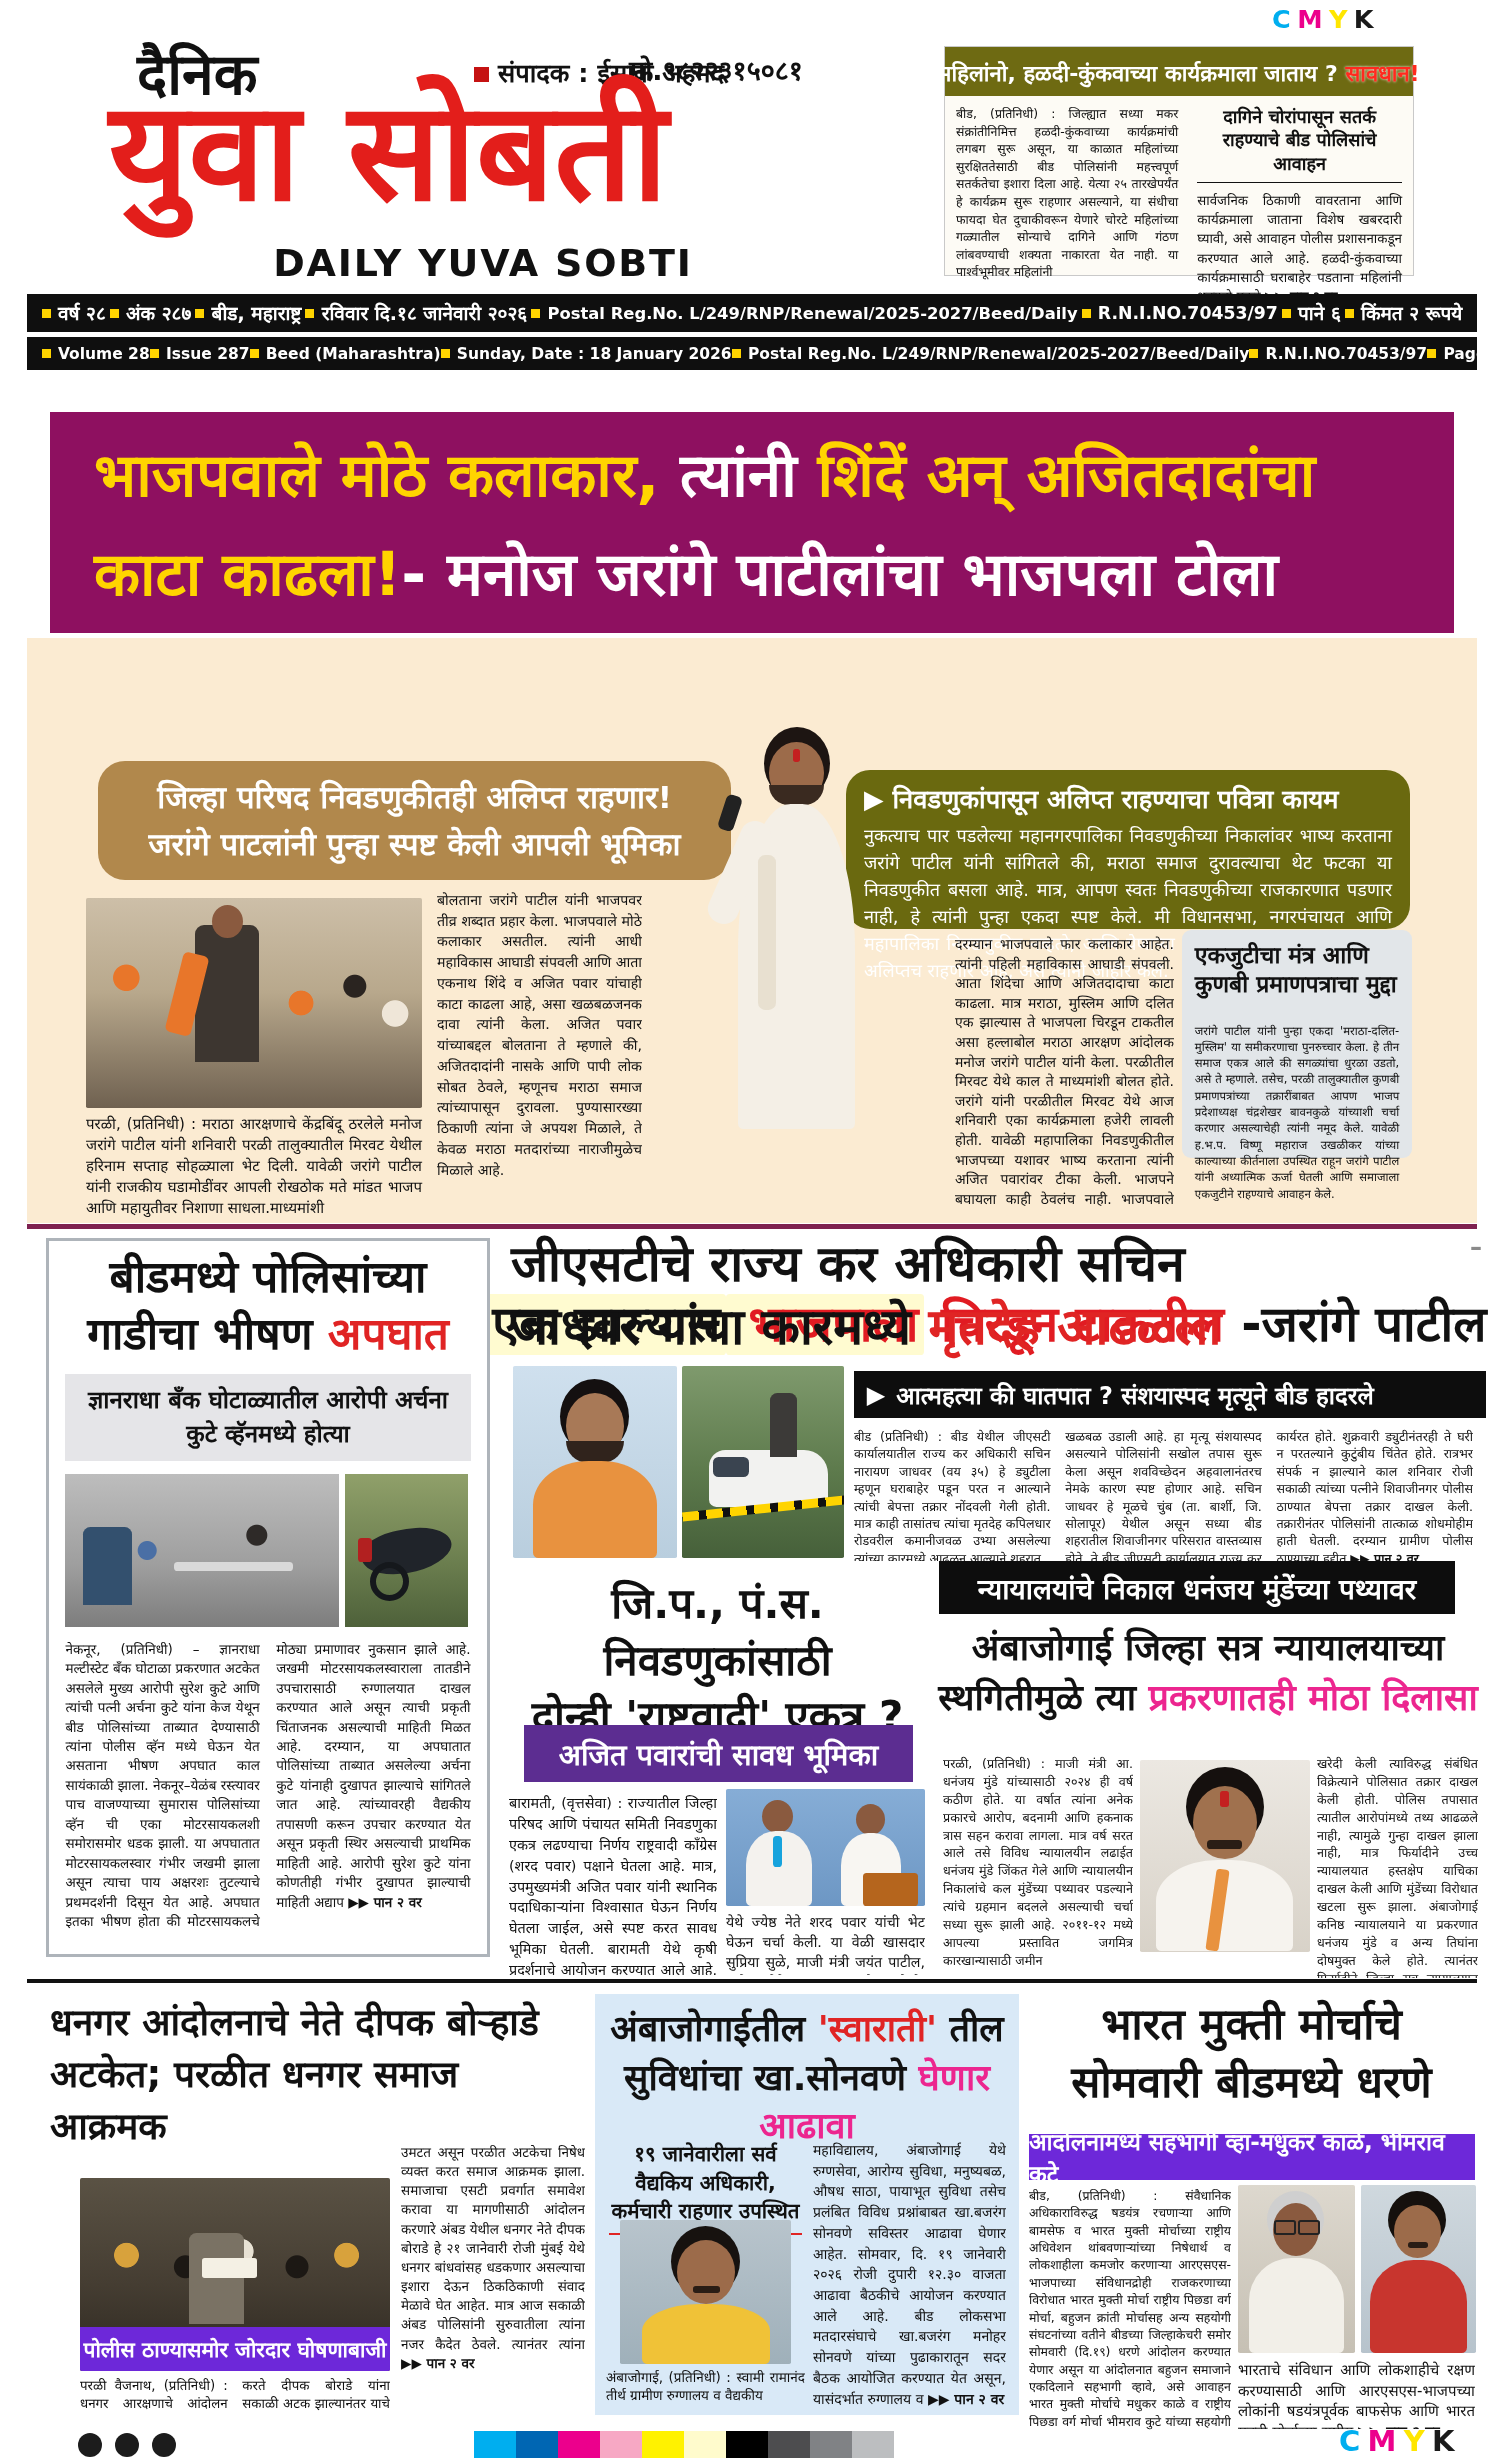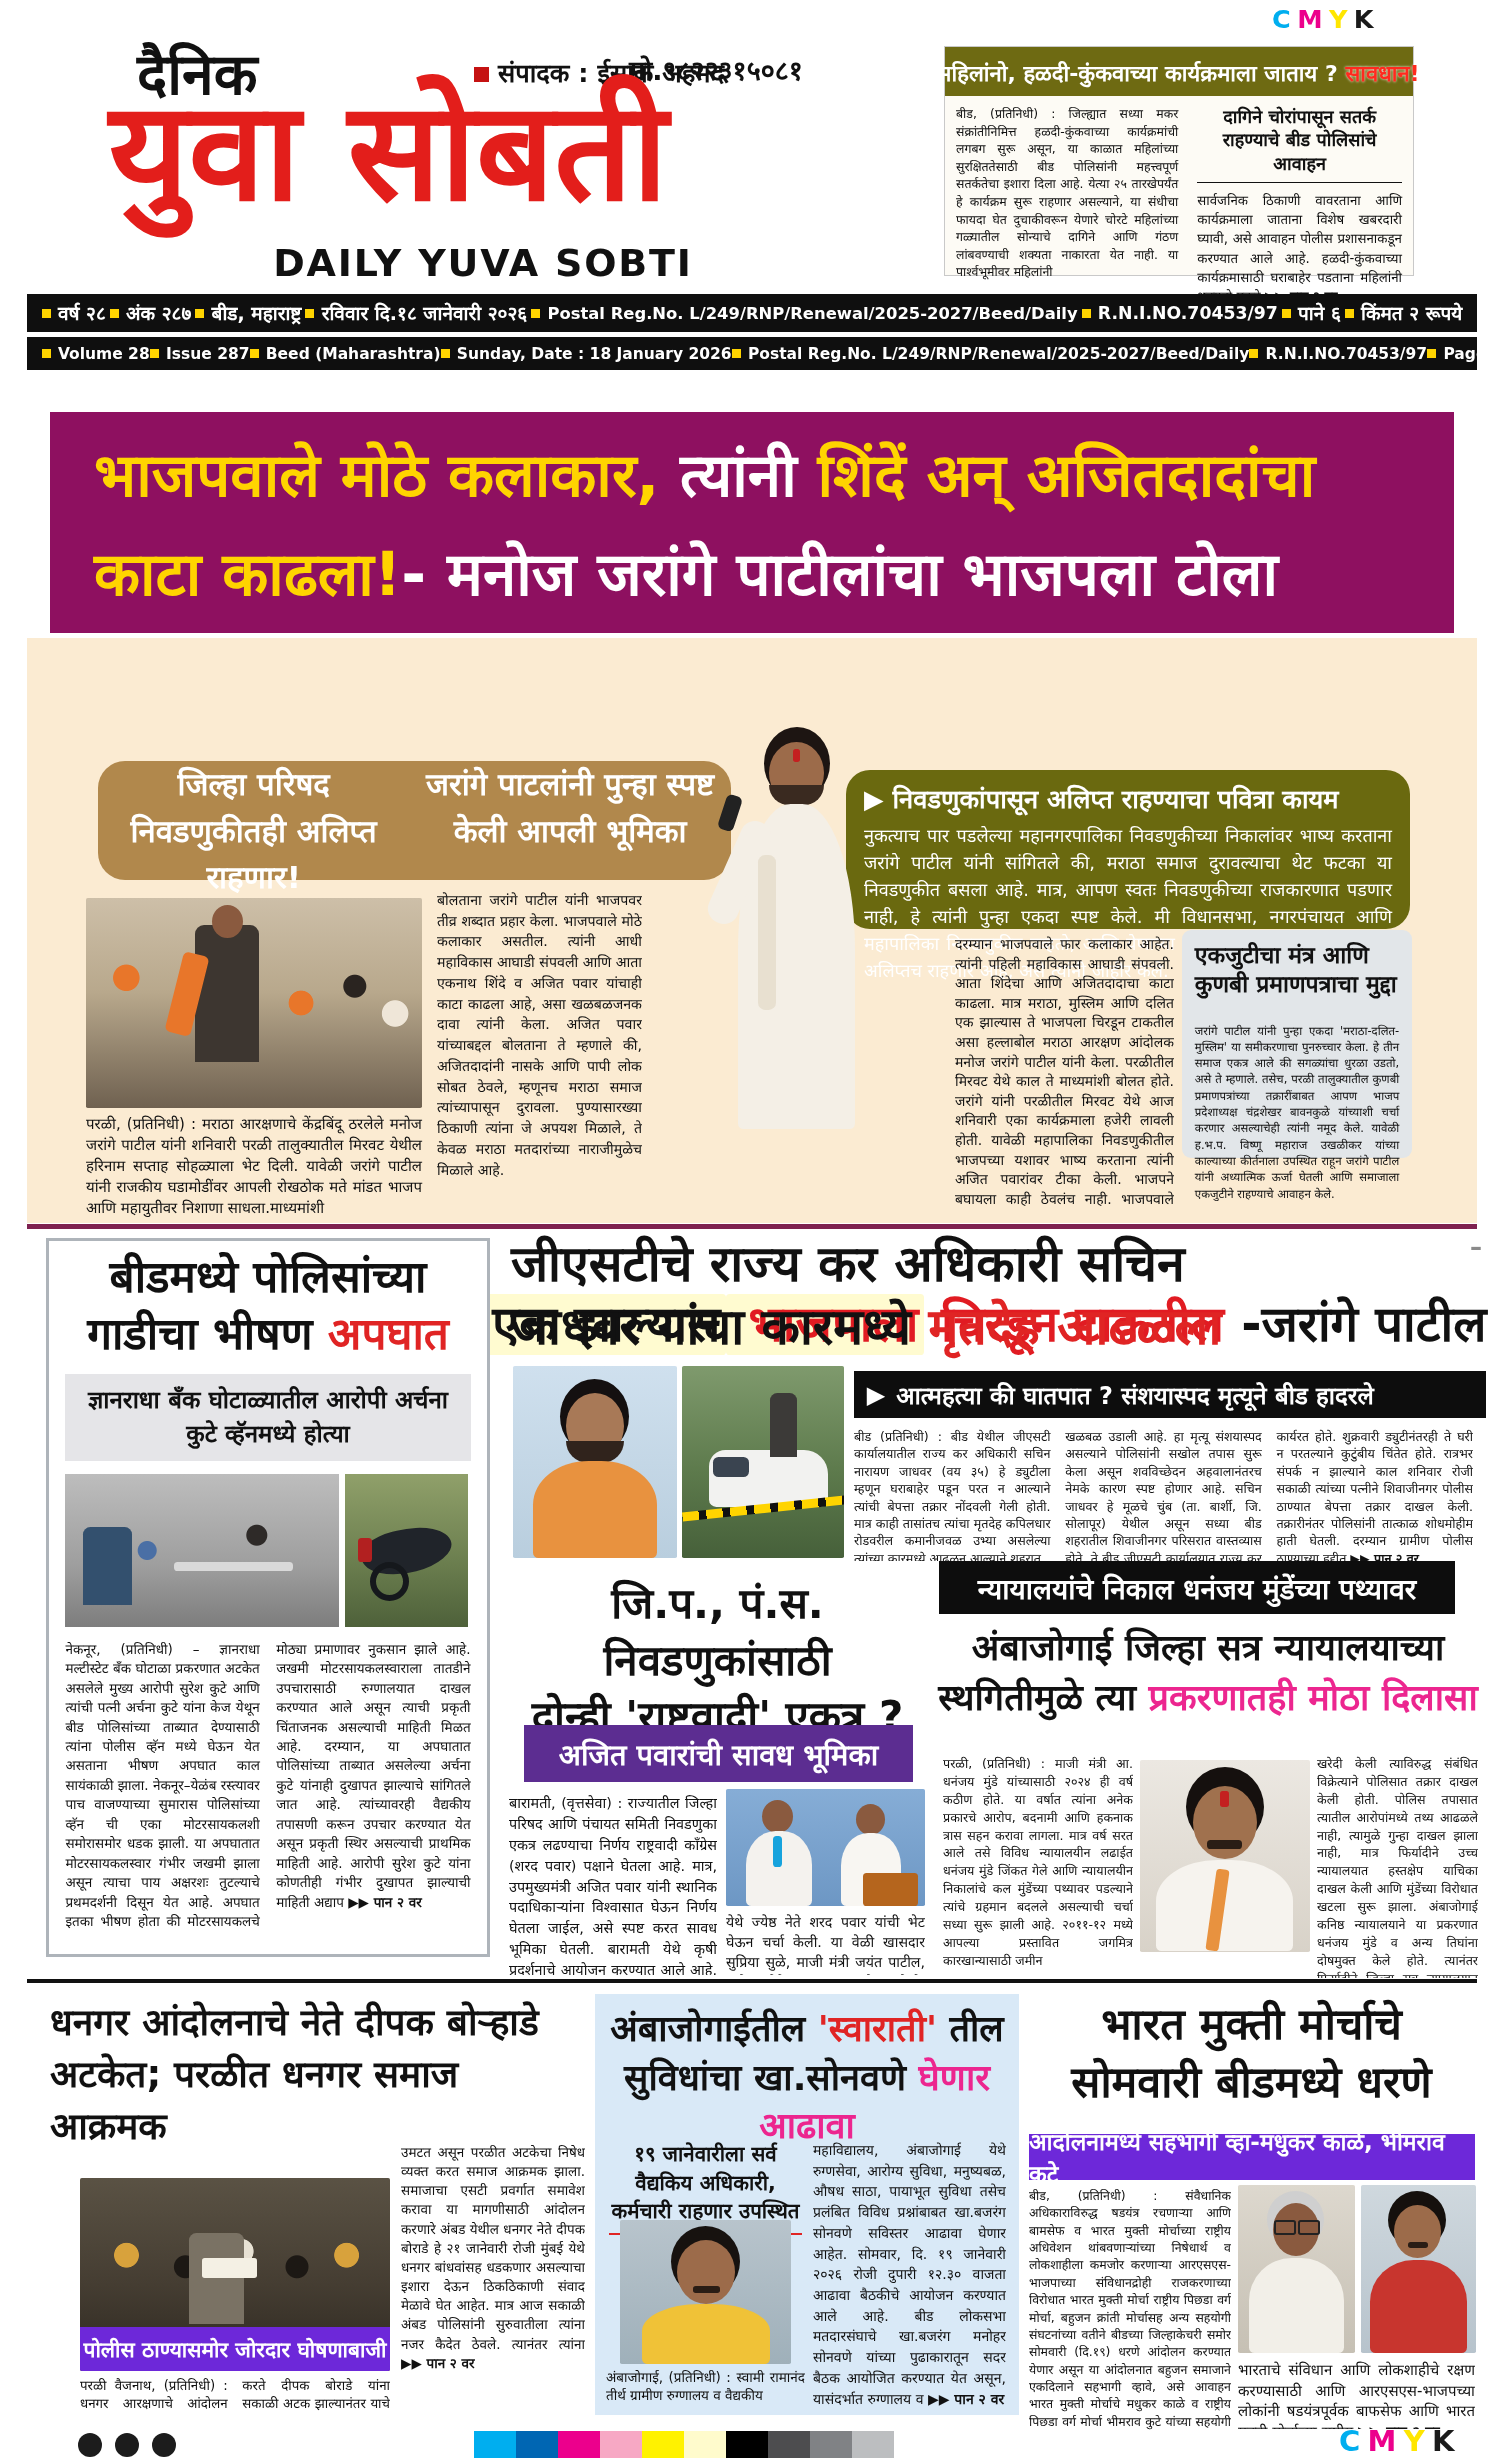--- a/index.html
+++ b/index.html
@@ -21,21 +21,21 @@
   .regmark{position:absolute;color:#8a8a8a;font-size:24px;font-weight:bold}
   .cmyk span{font-weight:bold}
   .c-c{color:#00aeef}.c-m{color:#ec008c}.c-y{color:#ffe600}.c-k{color:#1a1a1a}
   .banner{position:absolute;left:50px;top:412px;width:1404px;height:221px;background:#8e1060}
   .banner .l{position:absolute;left:44px;white-space:nowrap;font-weight:bold;font-size:60px}
   .yel{color:#ffd400}
   .subline{position:absolute;left:36px;top:651px;width:1432px;text-align:center;font-weight:bold;font-size:49px;white-space:nowrap}
   .hl{background:#fffbd0;padding:1.8px 5.5px;border-radius:3.6px}
   .cream{position:absolute;left:27px;top:638px;width:1450px;height:585px;background:#fbebd2}
   .tanbox{position:absolute;left:71px;top:123px;width:633px;height:119px;background:#b1884c;border-radius:27px;
-          display:flex;justify-content:center;text-align:center;color:#fff;font-weight:bold;font-size:31px;line-height:1.5}
+          display:flex;flex-direction:column;justify-content:center;text-align:center;color:#fff;font-weight:bold;font-size:31px;line-height:1.5}
   .olivebox{position:absolute;left:819px;top:132px;width:564px;height:159px;background:#6a690f;border-radius:24px;
             color:#fff;padding:11px 18px;box-sizing:border-box}
   .olivebox .t{font-size:25.5px;font-weight:bold;white-space:nowrap}
   .olivebox .b{font-size:18px;line-height:1.5;margin-top:7.3px;text-align:justify}
   .graybox{position:absolute;left:1155px;top:292px;width:230px;height:228px;background:#e2e6e9;border-radius:9px;
            padding:11px 12.8px;box-sizing:border-box}
   .graybox .t{font-size:23px;font-weight:bold;line-height:1.25}
   .graybox .b{font-size:11.5px;line-height:1.42;margin-top:24px;text-align:justify}
   .accbox{position:absolute;left:46px;top:1238px;width:444px;height:719px;border:3.6px solid #aeb4ba;background:#fff;box-sizing:border-box}
   .subgray{margin:11px 16.4px 0;background:#e5e5e8;padding:9px 7.3px;text-align:center;font-weight:bold;font-size:24px;line-height:1.45}

